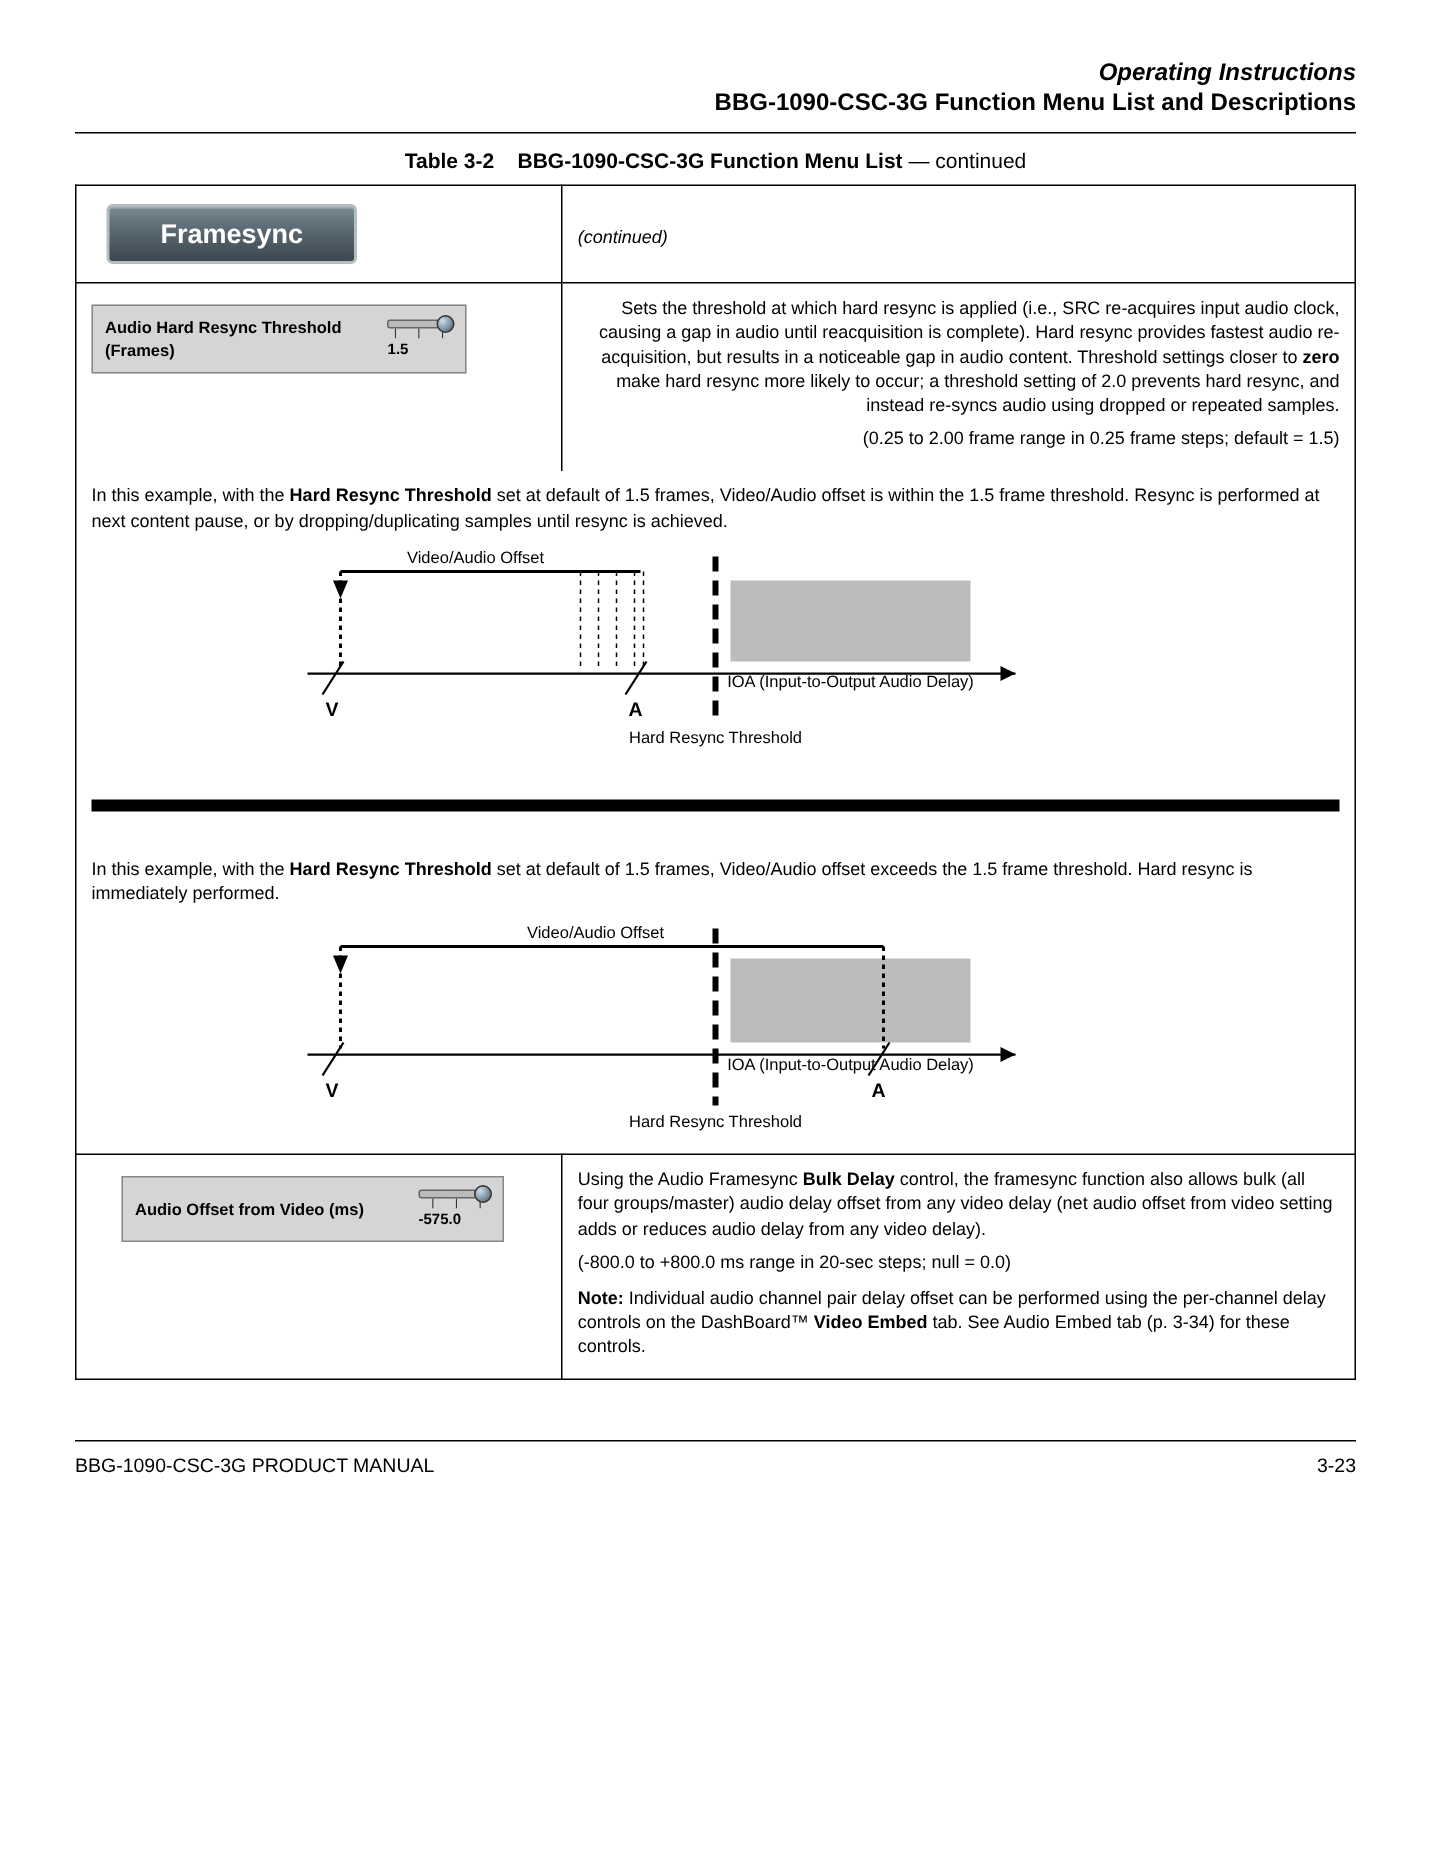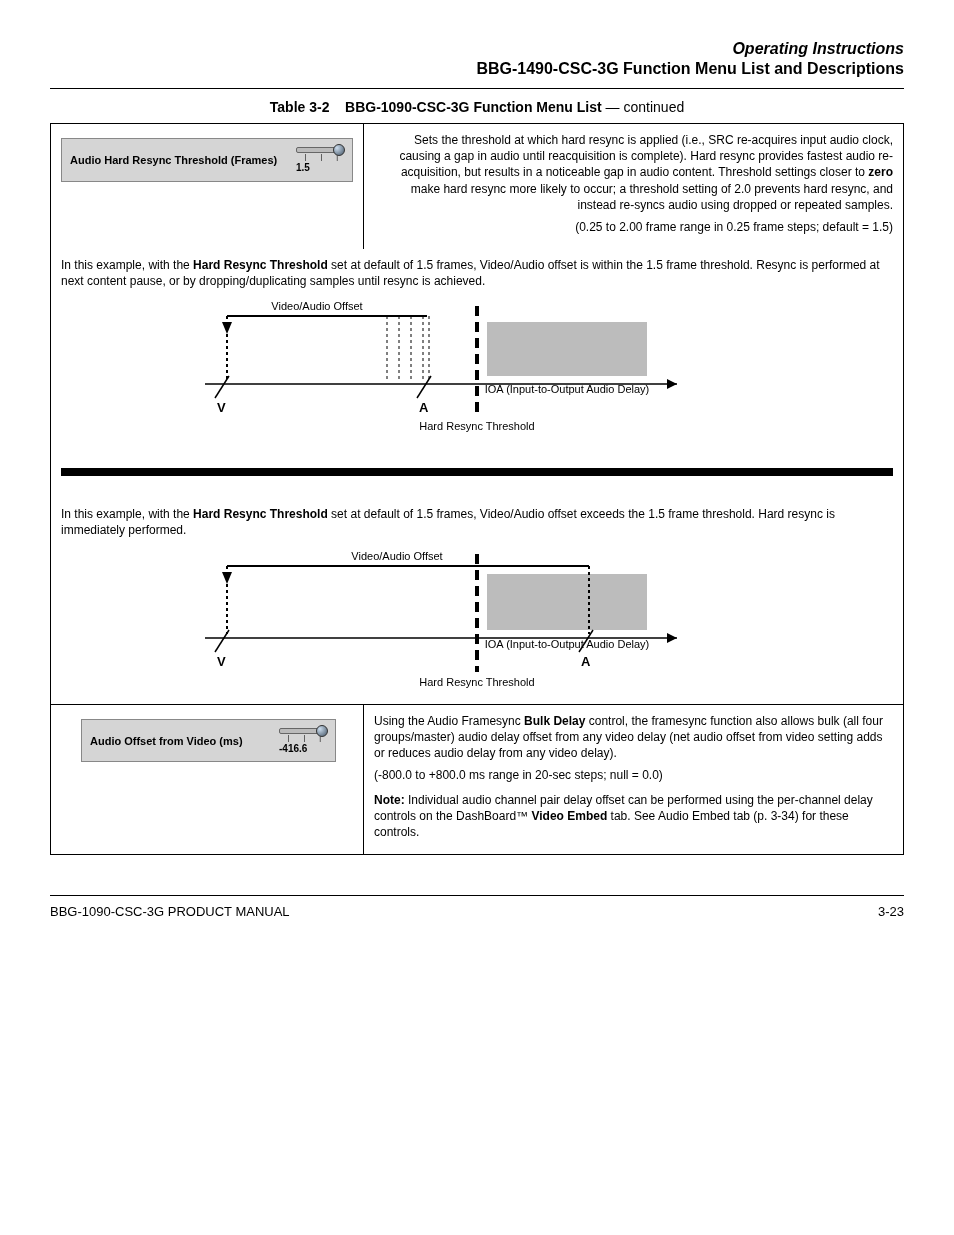--- a/index.html
+++ b/index.html
@@ -72,21 +72,21 @@
   .right-continued {
     font-style: italic;
     font-size: 12px;
     text-align: left;
     padding-top: 18px;
   }
   .control-box {
     background: #d5d5d5;
     border: 1px solid #888;
     padding: 8px 8px 6px 8px;
-    width: 292px;
+    width: 250px;
     margin: 6px 0 10px 0;
   }
   .control-box .ctrl-row {
     display: flex;
     align-items: center;
     justify-content: space-between;
   }
   .control-box .ctrl-label {
     font-weight: bold;
     font-size: 11px;
@@ -158,34 +158,42 @@
     color: #000;
   }
 </style>
 </head>
 <body>
 
 <div class="page">
 
   <div class="header-area">
     <div class="label">Operating Instructions</div>
-    <div class="subtitle">BBG-1490-CSC-3G Function Menu List and Descriptions</div>
+    <div class="subtitle">BBG-1090-CSC-3G Function Menu List and Descriptions</div>
   </div>
   <hr class="hr-top">
 
   <div class="table-caption">
     <span class="tbl-label">Table 3-2</span>
     <span>&nbsp;&nbsp;</span>
     <span class="tbl-title">BBG-1090-CSC-3G Function Menu List</span>
     <span> — continued</span>
   </div>
 
   <table class="outer-table">
 
     <tbody>
+        <tr class="row-head">
+      <td style="width:38%;">
+        <div class="framesync-btn">Framesync</div>
+      </td>
+      <td>
+        <div class="right-continued">(continued)</div>
+      </td>
+    </tr>
 
     <tr>
       <td style="border-bottom:none;">
         <div class="control-box">
           <div class="ctrl-row">
             <div class="ctrl-label">Audio Hard Resync Threshold (Frames)</div>
             <div class="slider-wrap">
               <div class="slider-track">
                 <div class="slider-thumb"></div>
               </div>
@@ -276,21 +284,21 @@
     <tr>
       <td>
         <div class="control-box" style="width:255px; margin-left:20px;">
           <div class="ctrl-row">
             <div class="ctrl-label">Audio Offset from Video (ms)</div>
             <div class="slider-wrap">
               <div class="slider-track">
                 <div class="slider-thumb"></div>
               </div>
               <div class="slider-ticks">|  |  |</div>
-              <div class="slider-value">-416.6</div>
+              <div class="slider-value">-575.0</div>
             </div>
           </div>
         </div>
       </td>
       <td class="right-col">
         <p>
           <span>Using the Audio Framesync </span><span class="b">Bulk Delay</span><span> control, the framesync function also allows bulk (all four groups/master) audio delay offset from any video delay (net audio offset from video setting adds or reduces audio delay from any video delay).</span>
         </p>
         <p class="range-line">(-800.0 to +800.0 ms range in 20-sec steps; null = 0.0)</p>
         <p style="margin-top:8px;">

